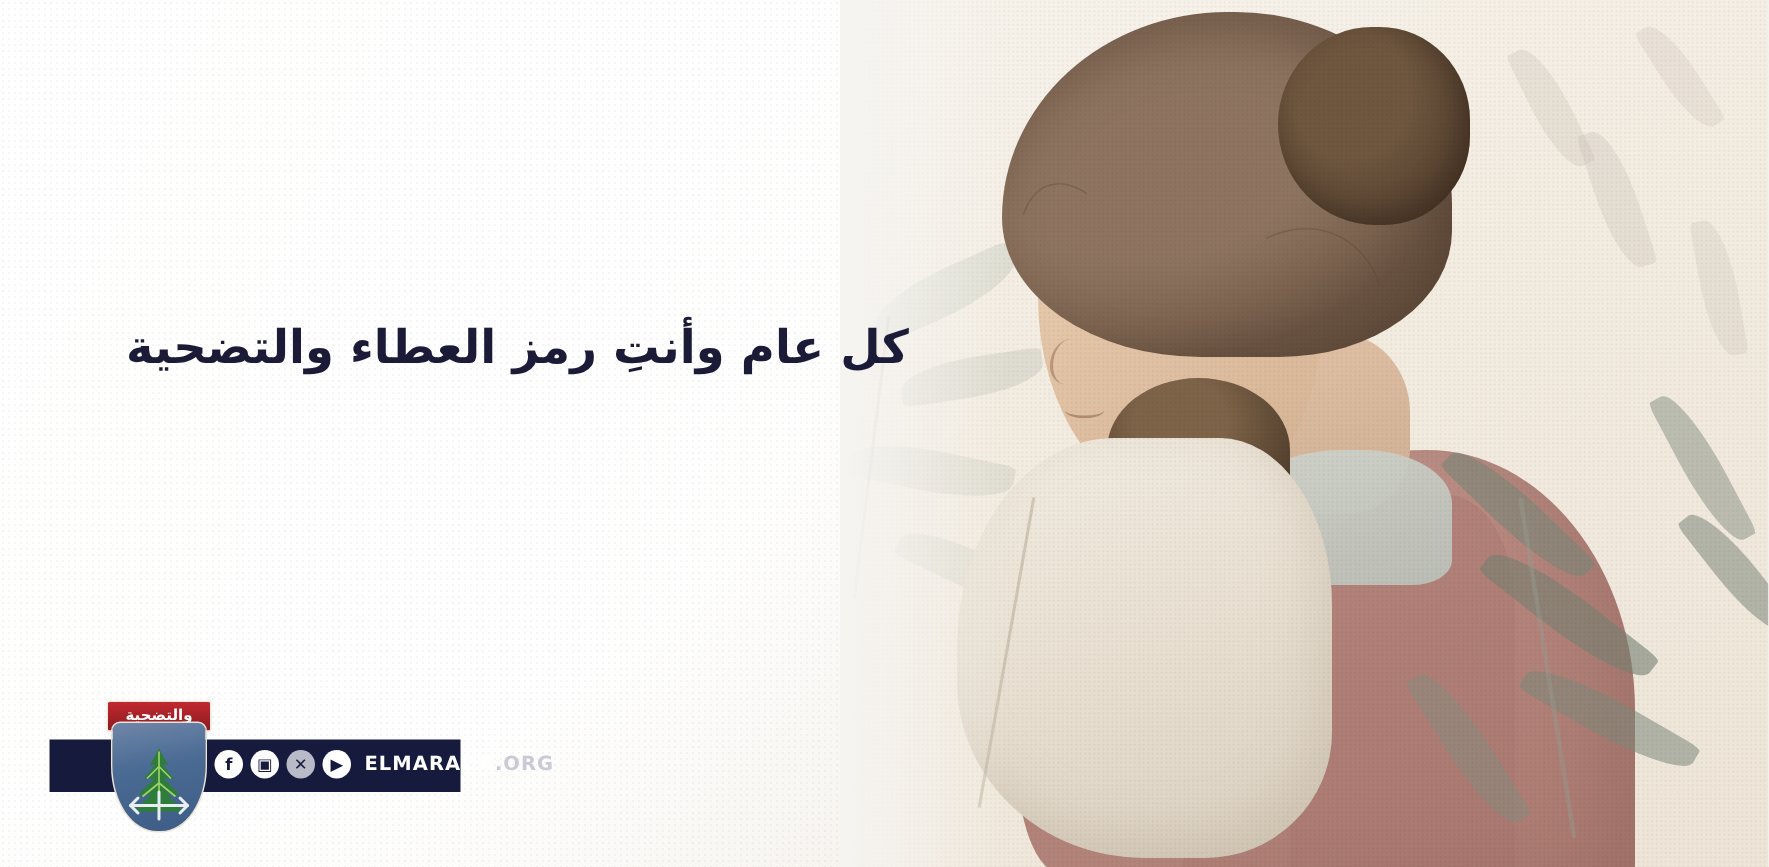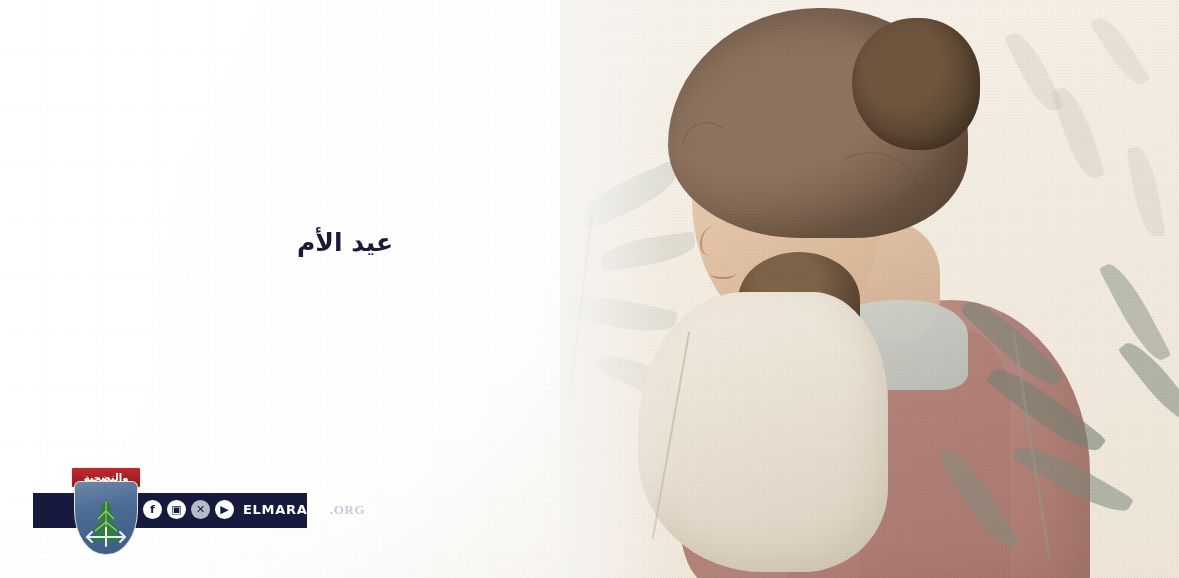--- a/index.html
+++ b/index.html
@@ -188,21 +188,21 @@
     width:19px;height:19px;border-radius:50%;background:#fff;
     display:flex;align-items:center;justify-content:center;
     color:#161a3c;font-weight:700;font-size:11px;line-height:1;
   }
   .soc.dim{background:#b9bac8;}
   .site{
     position:absolute;left:210px;top:15px;
     font-size:13px;font-weight:700;letter-spacing:.7px;color:#ffffff;
     white-space:nowrap;
   }
-  .site .tld{color:#c9cad6;font-weight:700;font-family:Liberation Serif, serif;}
+  .site .tld{color:#c9cad6;font-weight:700;}
 </style>
 </head>
 <body>
 
 <div class="banner">
 
   <div class="paper-texture"></div>
   <div class="grain"></div>
   <div class="grain2"></div>
 
@@ -255,21 +255,21 @@
       <div class="leaf" style="left:520px;top:300px;width:110px;height:24px;background:rgba(128,140,126,.48);transform:rotate(62deg);"></div>
       <div class="leaf" style="left:548px;top:370px;width:100px;height:24px;background:rgba(120,132,118,.52);transform:rotate(52deg);"></div>
       <div class="stem" style="left:470px;top:330px;width:3px;height:230px;transform:rotate(-9deg);background:rgba(150,156,144,.45);"></div>
     </div>
 
     <div class="art-grain"></div>
     <div class="art-wash"></div>
   </div>
 
   <div class="headline-block">
-    <p class="subheadline">عيد الأم</p>
+    <h1 class="headline">كل عام وأنتِ رمز العطاء والتضحية</h1>
   </div>
 
   <div class="footer">
     <div class="bar"></div>
 
     <div class="shield-wrap">
       <div class="shield-banner">
         <span>والتضحية</span>
       </div>
       <div class="shield">

